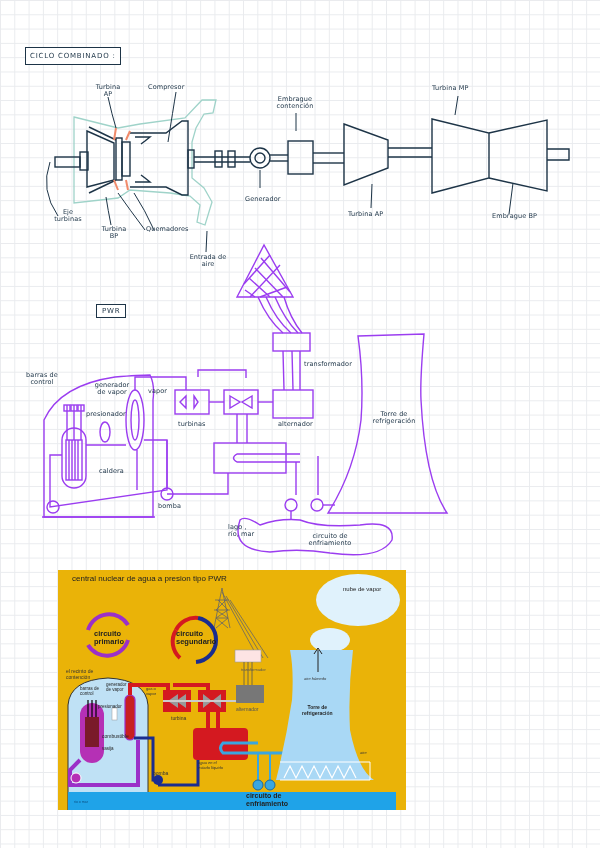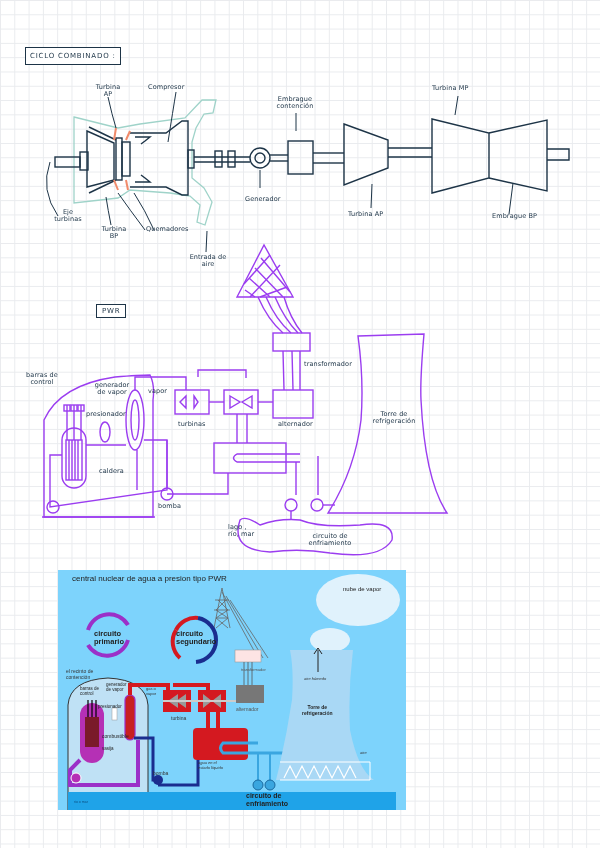--- a/index.html
+++ b/index.html
@@ -10,21 +10,21 @@
       linear-gradient(to right,#e9ebee 1px,transparent 1px),
       linear-gradient(to bottom,#e9ebee 1px,transparent 1px);
     background-size:14.3px 14.3px;
     background-position:0 0;
     font-family:"DejaVu Sans",sans-serif;
   }
   .hand{font-family:"DejaVu Sans",sans-serif;font-size:6.5px;color:#1d3447;line-height:7px;position:absolute;white-space:nowrap;letter-spacing:0.1px;}
   .handc{text-align:center;}
   .title-box{position:absolute;border:1.3px solid #1d3447;padding:4px 4px;font-size:7px;color:#1d3447;letter-spacing:0.8px;font-family:"DejaVu Sans",sans-serif;background:#fff;}
   svg{position:absolute;left:0;top:0;overflow:visible;}
-  .photo{position:absolute;left:58px;top:570px;width:348px;height:240px;background:#7dd3fc;overflow:hidden;}
+  .photo{position:absolute;left:58px;top:570px;width:348px;height:240px;background:#eab308;overflow:hidden;}
   .ptxt{position:absolute;font-family:"Liberation Sans",sans-serif;white-space:nowrap;}
 </style>
 </head>
 <body>
 
 <div class="title-box" style="left:25px;top:47px;">CICLO COMBINADO :</div>
 
 <svg width="600" height="300" viewBox="0 0 600 300">
 
   <g stroke="#9fd3c9" stroke-width="1.3" fill="none">

